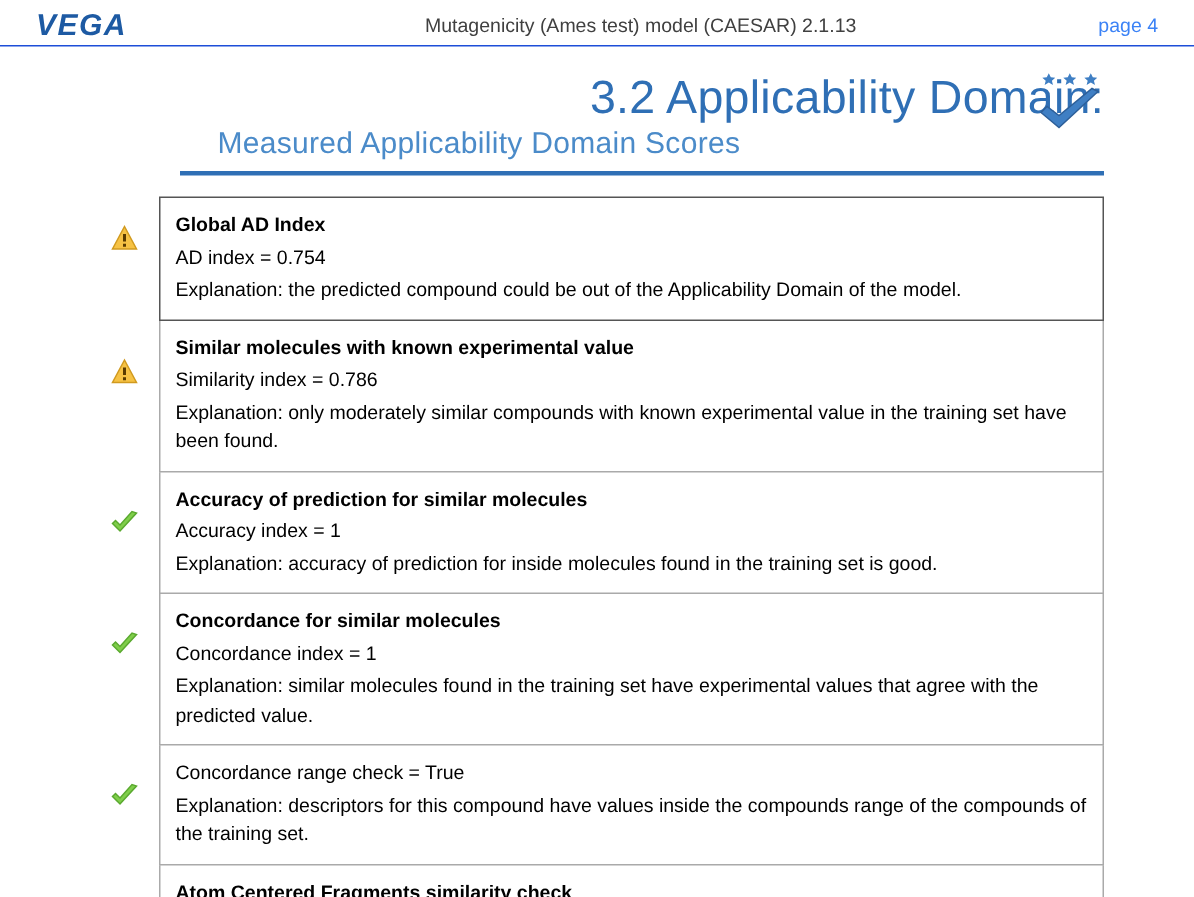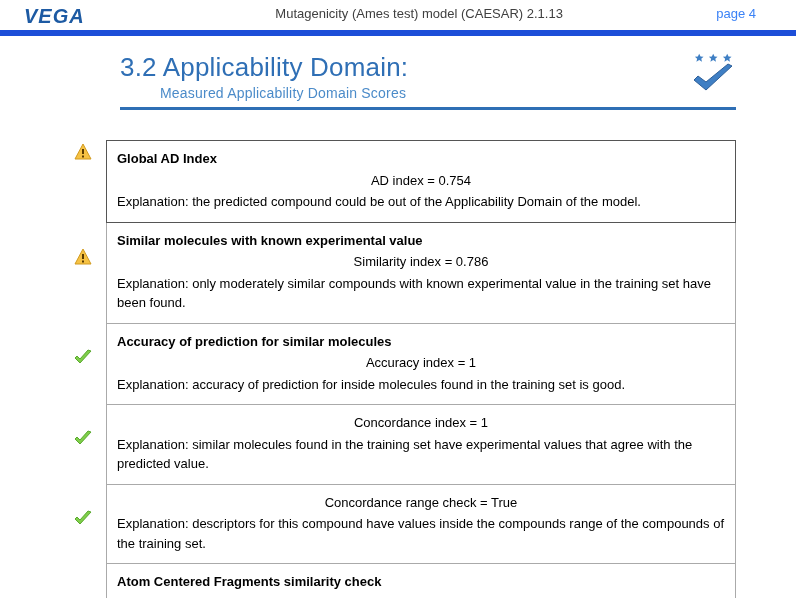--- a/index.html
+++ b/index.html
@@ -6,23 +6,23 @@
   html, body { margin: 0; padding: 0; }
   body {
     font-family: Arial, Helvetica, sans-serif;
     font-size: 13px;
     color: #000;
     background: #fff;
     width: 796px;
   }
   .header {
     display: flex;
-    align-items: flex-start;
-    border-bottom: 6px solid #1d4ed8;
-    padding: 6px 40px 2px 24px;
+    align-items: center;
+    border-bottom: 1px solid #1d4ed8;
+    padding: 6px 24px 2px 24px;
   }
   .logo {
     flex: 0 0 auto;
     margin-right: 12px;
   }
   .header-title {
     flex: 1 1 auto;
     text-align: center;
     font-size: 13px;
     color: #404040;
@@ -37,29 +37,30 @@
   .section {
     margin: 16px 60px 8px 120px;
     border-bottom: 3px solid #2f6fb5;
     padding-bottom: 6px;
     position: relative;
   }
   .section-num-title {
     font-family: "Helvetica Neue", Arial, sans-serif;
     font-weight: 300;
     color: #2f6fb5;
-    font-size: 26px;
+    font-size: 31px;
     letter-spacing: 0.2px;
+    text-align: right;
   }
   .section-sub {
     font-family: "Helvetica Neue", Arial, sans-serif;
     font-weight: 300;
     color: #4b8bc9;
-    font-size: 14px;
-    margin-left: 40px;
+    font-size: 20px;
+    margin-left: 25px;
     margin-top: 2px;
     letter-spacing: 0.2px;
   }
   .section-badge {
     position: absolute;
     right: 0;
     top: 0;
   }
   .content {
     margin: 14px 60px 0 60px;
@@ -74,36 +75,34 @@
     align-items: center;
     justify-content: center;
     padding-top: 18px;
   }
   .box {
     flex: 1 1 auto;
     border: 1px solid #aaa;
     padding: 8px 10px 10px 10px;
     margin-bottom: 6px;
     line-height: 1.5;
-    margin-top: 16px;
   }
   .row + .row .box {
     border-top: none;
     margin-top: -6px;
   }
   .row:first-child .box {
     border: 1px solid #555;
   }
   .box-title {
     font-weight: bold;
     margin-bottom: 2px;
   }
   .box-value {
     margin-bottom: 2px;
-    text-align: center;
   }
   .box-expl {}
   svg { display: block; }
 </style>
 </head>
 <body>
 
 <div class="header">
   <div class="logo">
     <svg width="86" height="22" viewBox="0 0 86 22">
@@ -179,20 +178,21 @@
     </div>
   </div>
 
   <div class="row">
     <div class="icon-cell">
       <svg width="22" height="20" viewBox="0 0 22 20">
         <path d="M3 10 L8 15 L19 3 L16 2 L8 11 L5 8 Z" fill="#7fce4a" stroke="#5aa92f" stroke-width="1"></path>
       </svg>
     </div>
     <div class="box">
+      <div class="box-title">Concordance for similar molecules</div>
       <div class="box-value">Concordance index = 1</div>
       <div class="box-expl">Explanation: similar molecules found in the training set have experimental values that agree with the predicted value.</div>
     </div>
   </div>
 
   <div class="row">
     <div class="icon-cell">
       <svg width="22" height="20" viewBox="0 0 22 20">
         <path d="M3 10 L8 15 L19 3 L16 2 L8 11 L5 8 Z" fill="#7fce4a" stroke="#5aa92f" stroke-width="1"></path>
       </svg>

